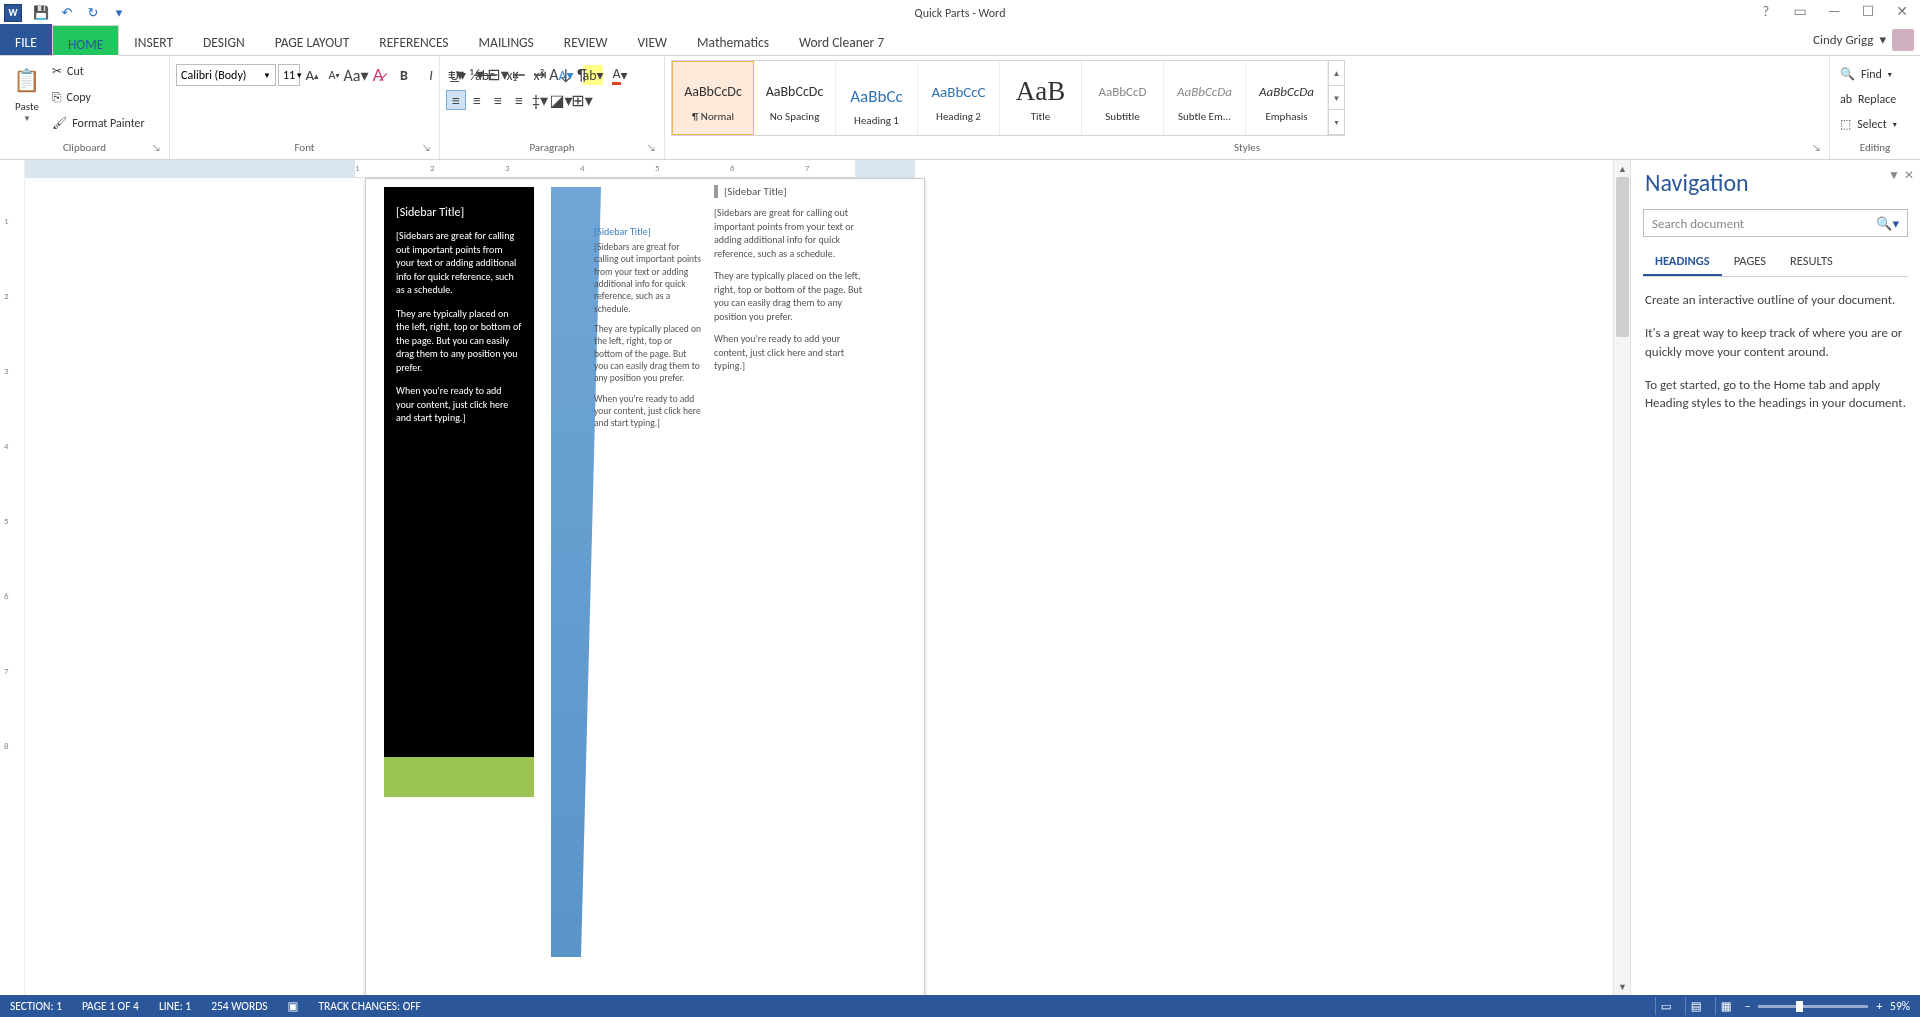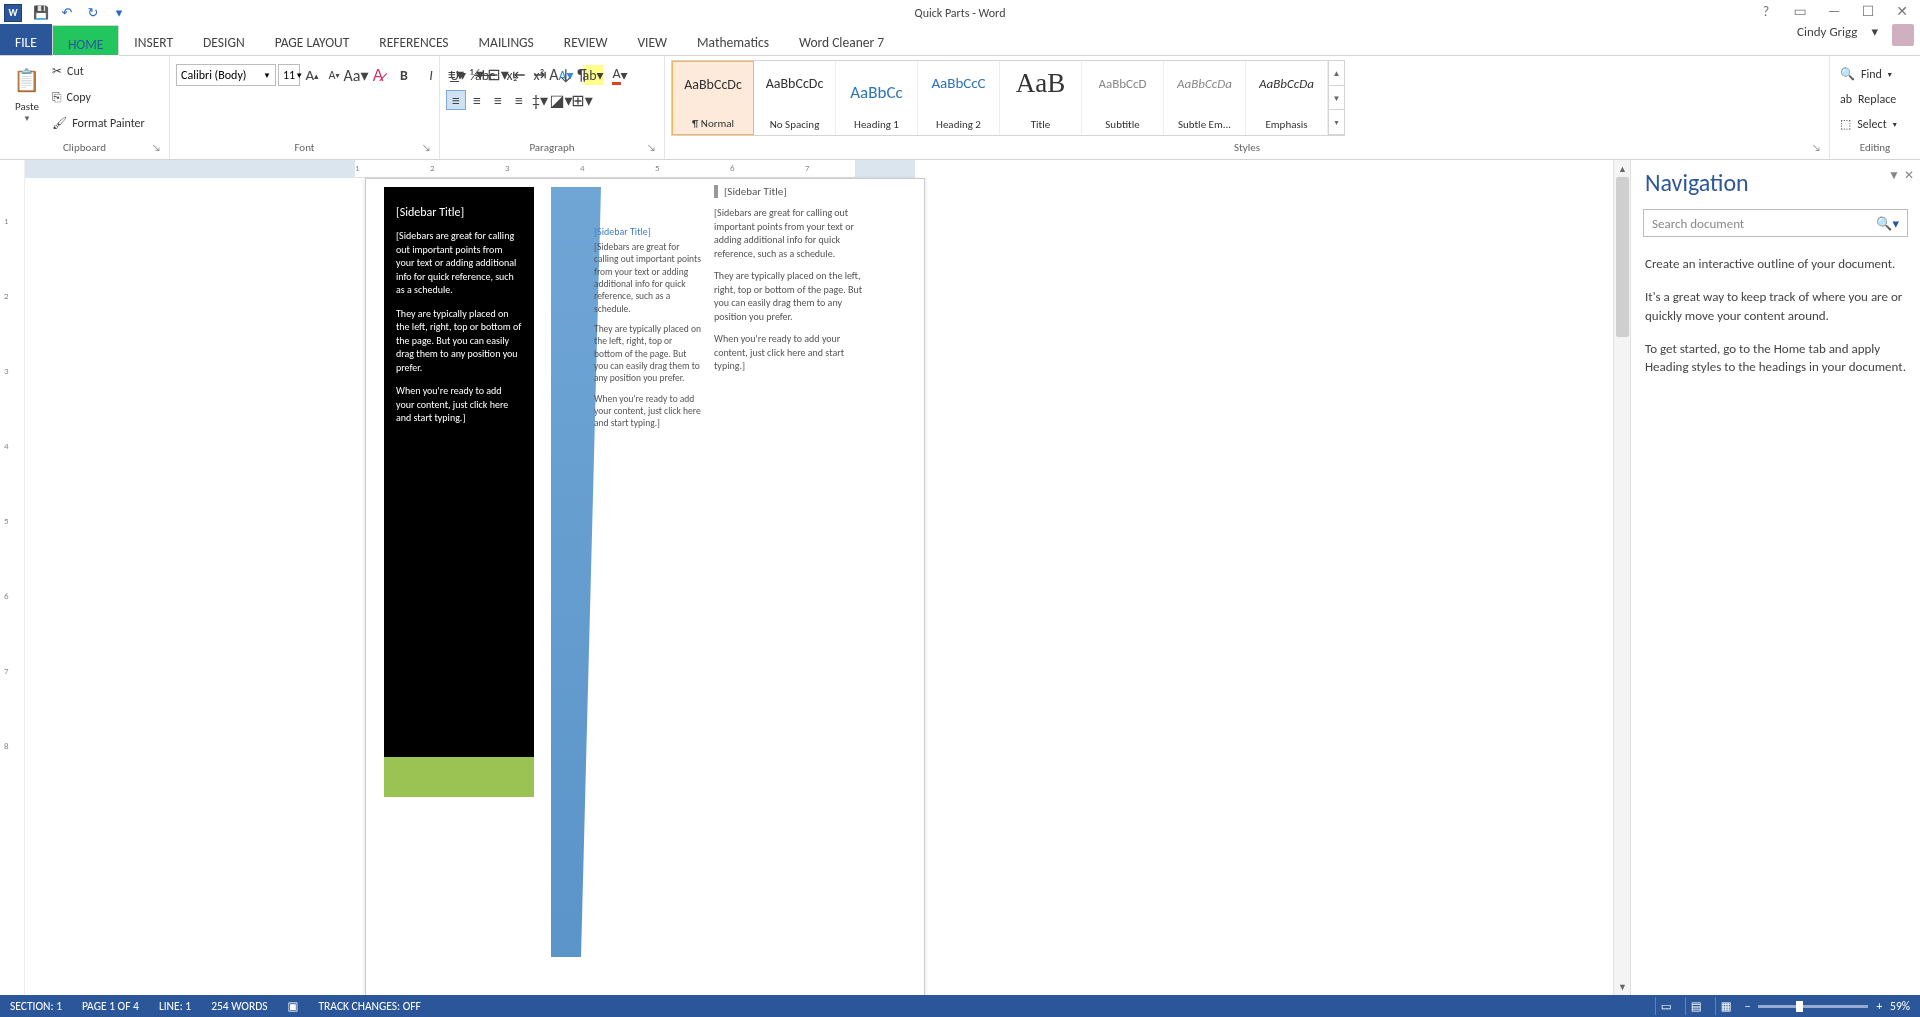--- a/index.html
+++ b/index.html
@@ -12,21 +12,21 @@
 .qat .qat-btn{width:22px;height:22px;display:flex;align-items:center;justify-content:center;color:#2a6cc4;font-size:13px;cursor:default}
 .title-center{position:absolute;left:50%;transform:translateX(-50%);color:#444;font-size:12px}
 .window-ctrl{position:absolute;right:4px;top:0;display:flex;gap:6px;align-items:center}
 .window-ctrl .wc{width:28px;height:22px;display:flex;align-items:center;justify-content:center;color:#777;font-size:14px}
 
 
 .tabs{height:31px;border-bottom:1px solid #d4d4d4;display:flex;align-items:flex-end;background:#fff;position:relative}
 .tab{padding:3px 15px;height:31px;line-height:31px;font-size:13.5px;color:#444;cursor:default}
 .tab.file{background:#2b579a;color:#fff}
 .tab.active{color:#2b579a;border:1px solid #d4d4d4;border-bottom:1px solid #fff;background:#22c55e;margin-bottom:-1px}
-.account{position:absolute;right:6px;display:flex;gap:14px;height:31px;font-size:13px;color:#444}
+.account{position:absolute;right:6px;display:flex;align-items:center;gap:6px;height:31px;font-size:13px;color:#444}
 .avatar{width:22px;height:22px;background:#d0afc0;border-radius:2px}
 
 
 .ribbon{height:104px;border-bottom:1px solid #d4d4d4;display:flex;background:#fff}
 .group{border-right:1px solid #e5e5e5;display:flex;flex-direction:column;padding:4px 6px 0}
 .group-body{flex:1;display:flex;align-items:flex-start}
 .group-label{height:18px;font-size:11px;color:#666;text-align:center;position:relative}
 .group-label .launcher{position:absolute;right:2px;top:0;font-size:10px;color:#888}
 .bigbtn{width:42px;height:78px;display:flex;flex-direction:column;align-items:center;justify-content:flex-start;padding-top:4px;font-size:11px;color:#333}
 .bigbtn .ic{width:32px;height:32px;margin-bottom:4px;display:flex;align-items:center;justify-content:center;font-size:22px}
@@ -36,21 +36,21 @@
 .font-controls{display:flex;flex-direction:row;gap:6px;min-width:250px}
 .font-row1{display:flex;align-items:center;gap:2px}
 .font-combo{border:1px solid #bcbcbc;height:22px;font-size:12px;padding:0 4px;display:flex;align-items:center;background:#fff}
 .font-row2{display:flex;align-items:center;gap:7px;font-size:14px}
 .rb{width:20px;height:20px;display:flex;align-items:center;justify-content:center;color:#444}
 
 .para-controls{display:flex;flex-direction:column;gap:6px;min-width:200px}
 .para-row{display:flex;align-items:center;gap:1px}
 
 .styles-gallery{display:flex;height:76px;border:1px solid #d4d4d4}
-.style-item{width:82px;border-right:1px solid #eee;display:flex;flex-direction:column;align-items:center;justify-content:space-between;padding:4px 0}
+.style-item{width:82px;border-right:1px solid #eee;display:flex;flex-direction:column;align-items:center;justify-content:center;padding:4px 0}
 .style-preview{font-size:14px;color:#333;height:36px;display:flex;align-items:center}
 .style-name{font-size:11px;color:#333}
 .style-item.sel{border:1px solid #f0b55b;background:#fdeada}
 .style-scroll{width:16px;display:flex;flex-direction:column;border-left:1px solid #d4d4d4}
 .style-scroll div{flex:1;border-bottom:1px solid #d4d4d4;display:flex;align-items:center;justify-content:center;font-size:8px;color:#666}
 
 .editing-btns{display:flex;flex-direction:column;gap:2px;font-size:12px;color:#333;padding-left:4px}
 .editing-btns .eb{display:flex;align-items:center;gap:6px;height:23px}
 
 
@@ -359,20 +359,25 @@
   <div class="navpane">
     <div class="nav-close">
       <span>▼</span>
       <span>✕</span>
     </div>
     <h2>Navigation</h2>
     <div class="nav-search">
       <span>Search document</span>
       <span style="color:#2b579a">🔍▾</span>
     </div>
+    <div class="nav-tabs">
+      <div class="nav-tab active">HEADINGS</div>
+      <div class="nav-tab">PAGES</div>
+      <div class="nav-tab">RESULTS</div>
+    </div>
     <div class="nav-body">
       <p>Create an interactive outline of your document.</p>
       <p>It's a great way to keep track of where you are or quickly move your content around.</p>
       <p>To get started, go to the Home tab and apply Heading styles to the headings in your document.</p>
     </div>
   </div>
 </div>
 
 <div class="status">
   <div class="sitem">SECTION: 1</div>

